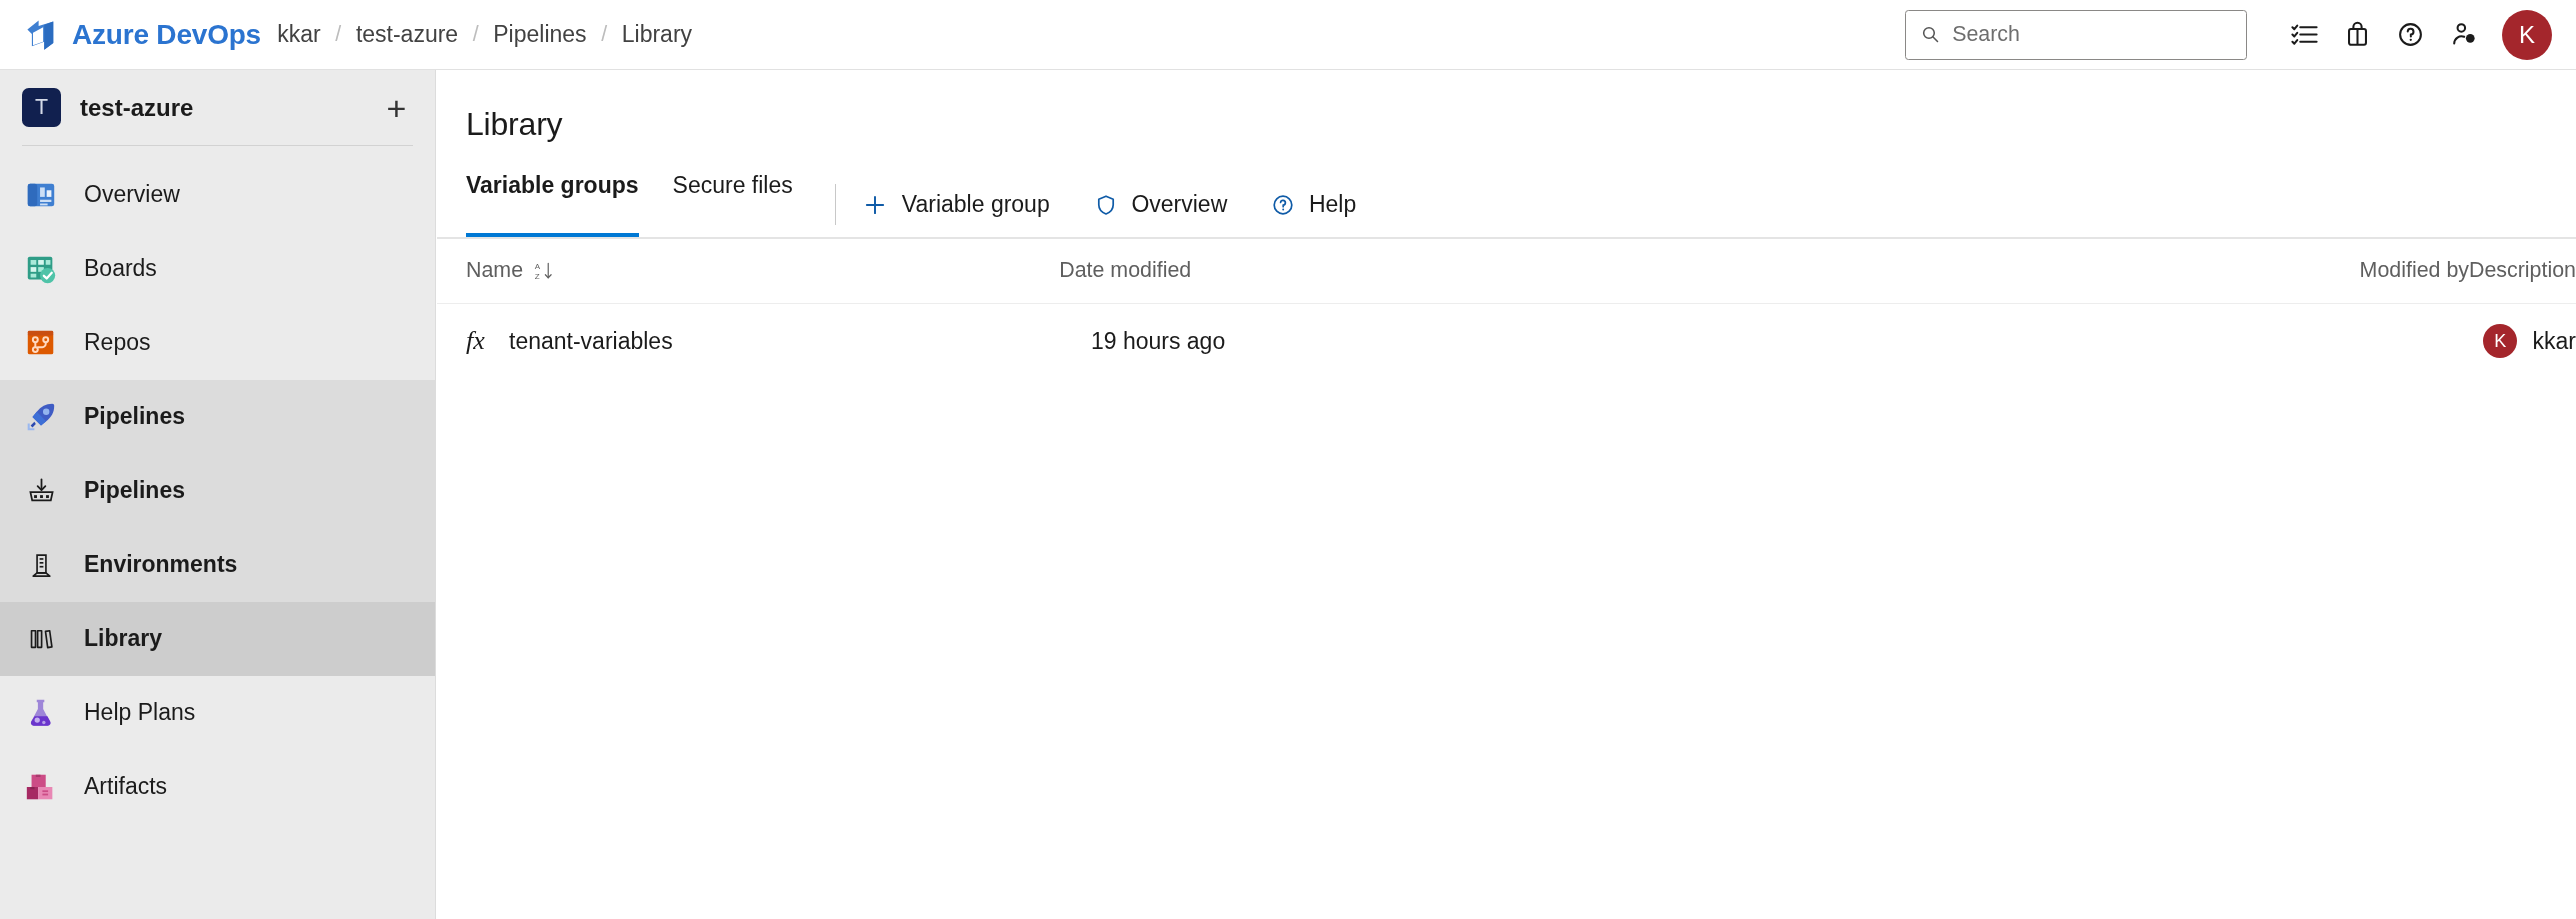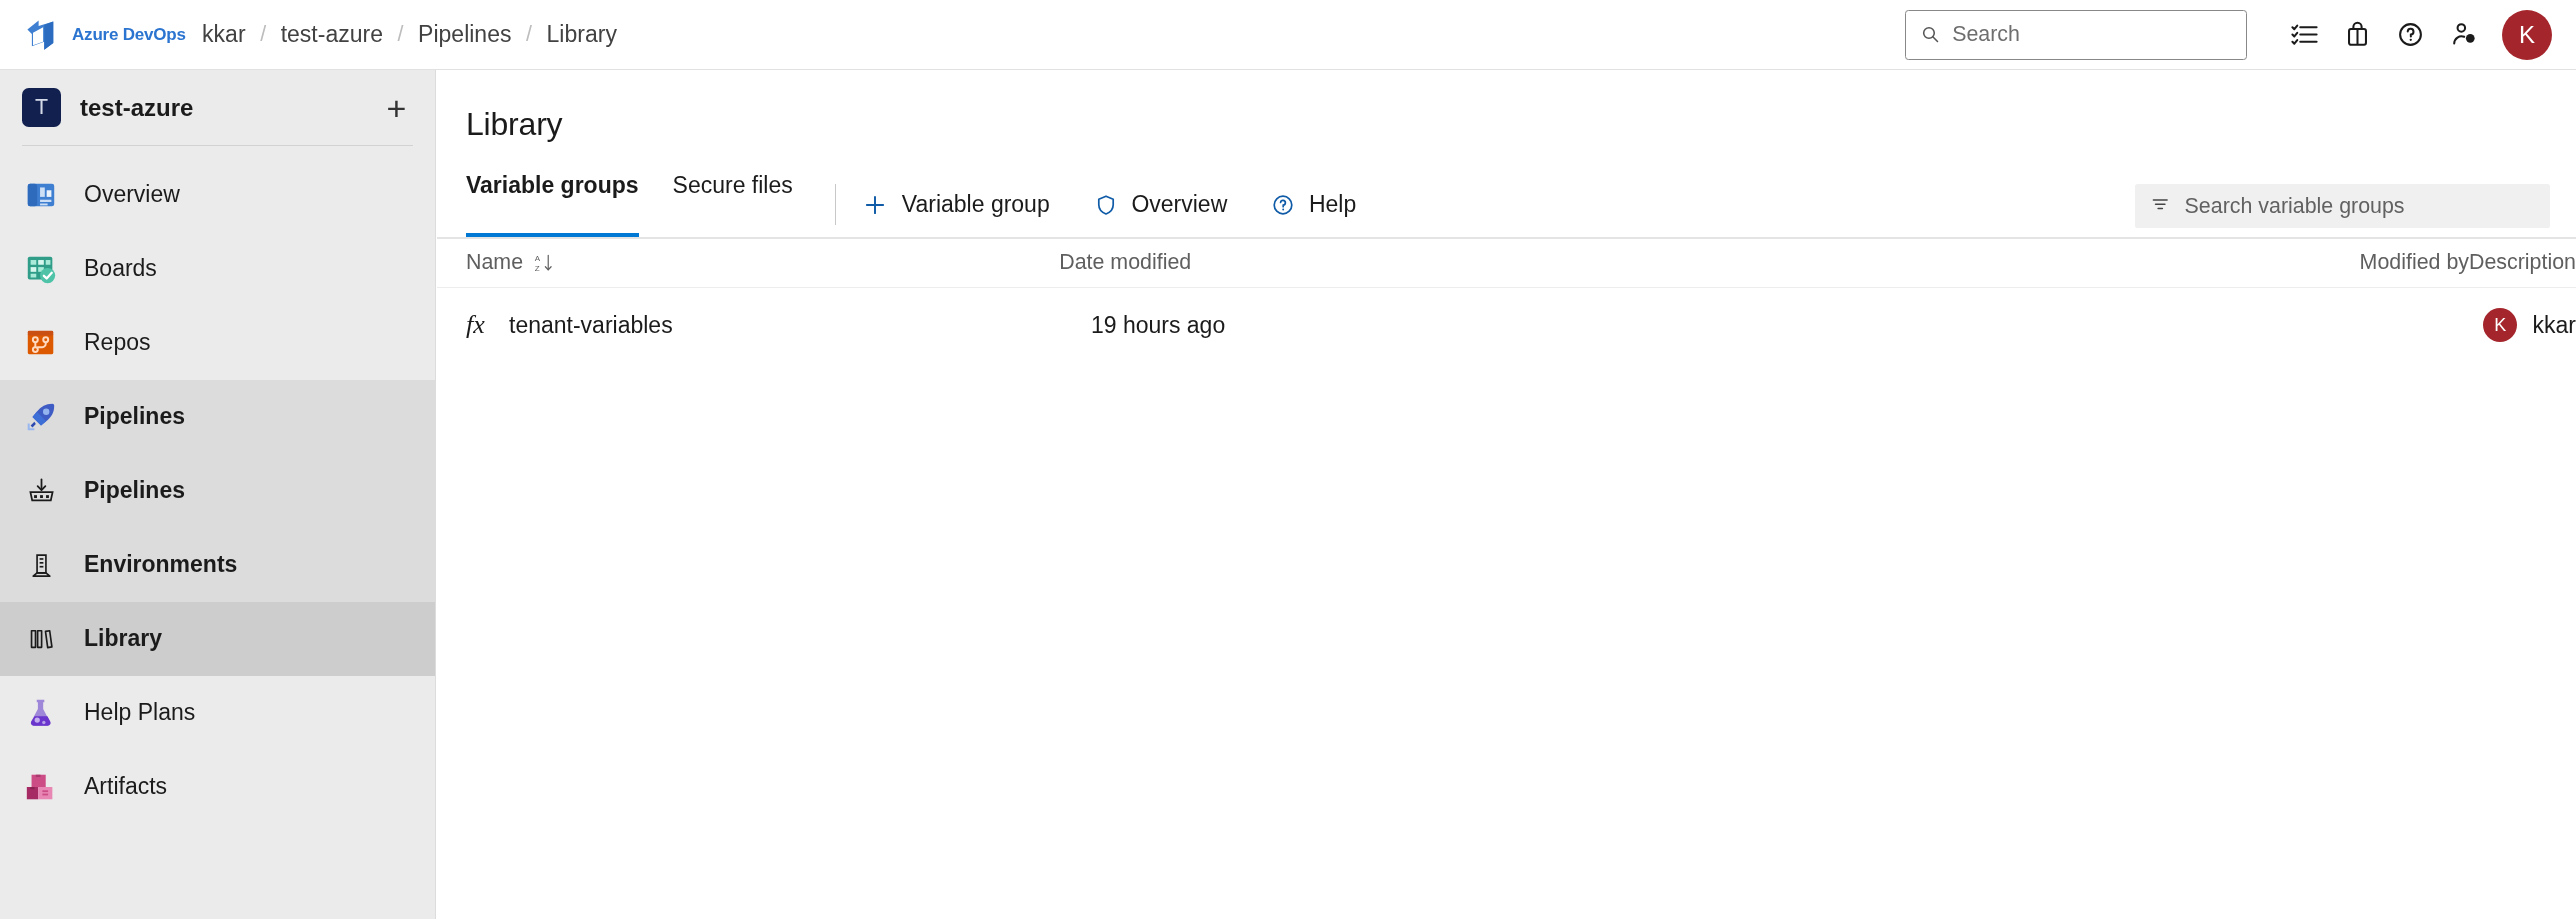--- a/index.html
+++ b/index.html
@@ -19,21 +19,21 @@
     background: #ffffff;
     border-bottom: 0.9px solid #e1e1e1;
     display: flex; align-items: center;
   }
   #brand {
     display: flex; align-items: center;
     margin-left: 24px; gap: 12px;
   }
   #ado-logo { width: 36px; height: 36px; display: block; }
   #brand-name {
-    font-size: 17px; font-weight: bold; color: #2b74d0;
+    font-size: 28px; font-weight: bold; color: #2b74d0;
     letter-spacing: -0.2px; white-space: nowrap;
   }
   #breadcrumb {
     display: flex; align-items: center;
     margin-left: 13.7px; gap: 0;
     font-size: 23px; color: #4a4a4a; white-space: nowrap;
   }
   .crumb { padding: 0 2.6px; color: #424242; }
   .crumb-sep { color: #bdbdbd; padding: 0 12px; font-size: 21.4px; }
 
@@ -155,21 +155,21 @@
   #filter-box .ph { font-size: 21.4px; color: #616161; }
   #toolbar-rule {
     height: 1.7px; background: #e4e4e4;
     margin-left: 0;
   }
 
   
   #table { width: 100%; }
   .tr { display: flex; align-items: center; }
   #thead.tr {
-    height: 49px; border-bottom: 0.9px solid #ededed;
+    height: 65px; border-bottom: 0.9px solid #ededed;
   }
   .th {
     font-size: 21.4px; color: #5f5f5f;
     display: flex; align-items: center; gap: 10.3px;
   }
   .td { font-size: 23px; color: #1b1b1b; display: flex; align-items: center; }
   .col-name { width: 701px; padding-left: 29px; }
   .col-date { width: 708px; }
   .col-by   { width: 889px; justify-content: flex-end; }
   .col-desc { flex: 1; }
@@ -443,30 +443,20 @@
       <span class="ic">
         <svg width="24" height="24" viewBox="0 0 24 24" fill="none" stroke="#0f5ba7" stroke-width="1.7">
           <circle cx="12" cy="12" r="8.8"></circle>
           <path d="M9.6 9.5a2.4 2.4 0 1 1 2.6 2.7v1.5" stroke-linecap="round"></path>
           <circle cx="12.2" cy="16.5" r="0.95" fill="#0f5ba7" stroke="none"></circle>
         </svg>
       </span>
       <span>Help</span>
     </div>
 
-    <div id="filter-box">
-      <span>
-        <svg width="20.5" height="20.5" viewBox="0 0 24 24" stroke="#444" stroke-width="1.8" stroke-linecap="round">
-          <line x1="4" y1="7" x2="20" y2="7"></line>
-            <line x1="6.5" y1="12" x2="17.5" y2="12"></line>
-            <line x1="9.5" y1="17" x2="14.5" y2="17"></line>
-        </svg>
-      </span>
-      <span class="ph">Search variable groups</span>
-    </div>
   </div>
 
   <div id="toolbar-rule"></div>
 
   <div id="table">
 
     <div class="tr" id="thead">
       <div class="th col-name">
         <span>Name</span>
         <span style="display:flex;align-items:center;">

